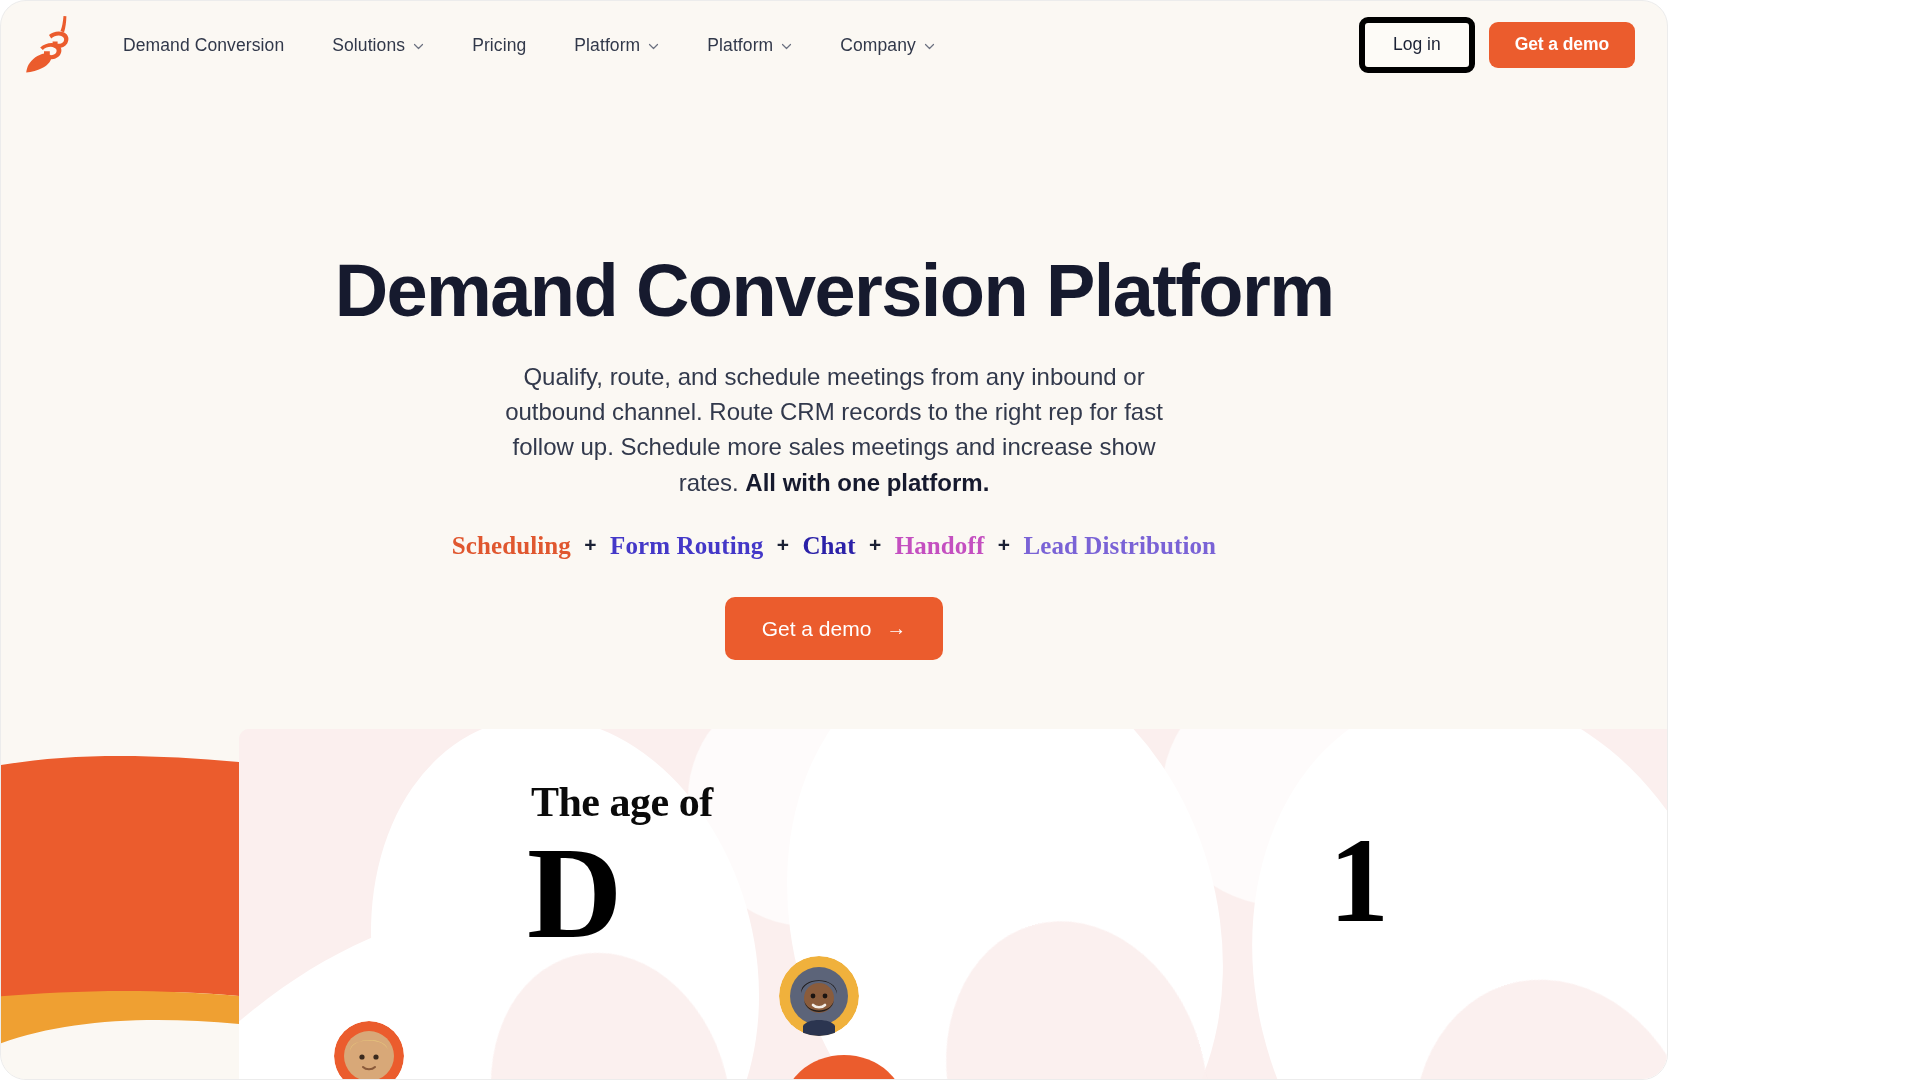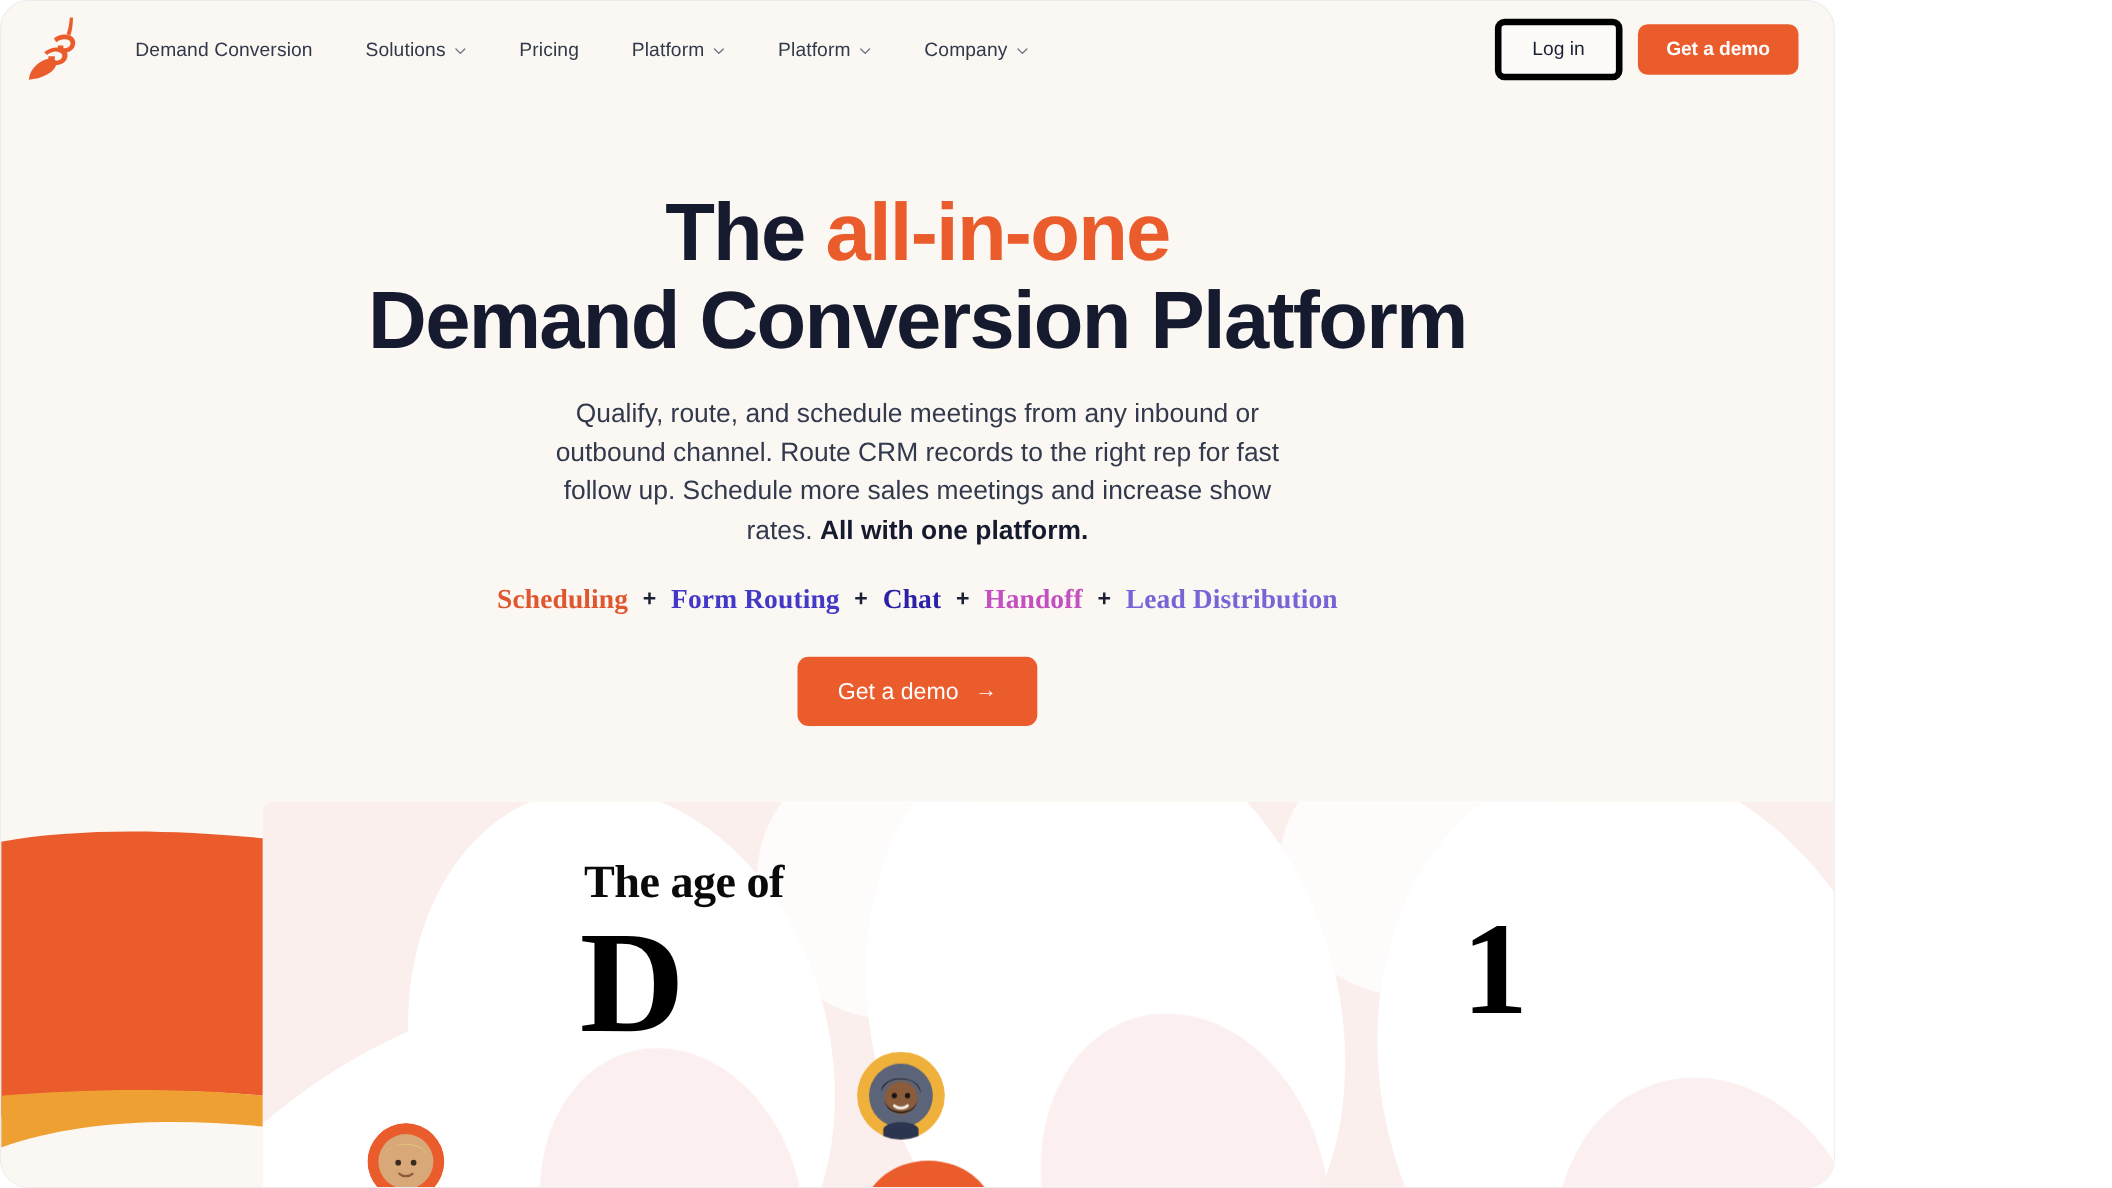--- a/index.html
+++ b/index.html
@@ -304,21 +304,20 @@
 
     <div class="nav-right">
       <button class="btn-login">Log in</button>
       <button class="btn-demo-nav">Get a demo</button>
     </div>
   </nav>
 
   <section class="hero">
 
     <h1 class="hero-title">
-      <span><span>The </span><span class="accent">all-in-one</span></span>
       <br>
       <span>Demand Conversion Platform</span>
     </h1>
 
     <p class="hero-sub">
       <span>Qualify, route, and schedule meetings from any inbound or outbound channel.</span>
       <span>Route CRM records to the right rep for fast follow up. Schedule more sales</span>
       <span>meetings and increase show rates. </span><b>All with one platform.</b>
     </p>
 

